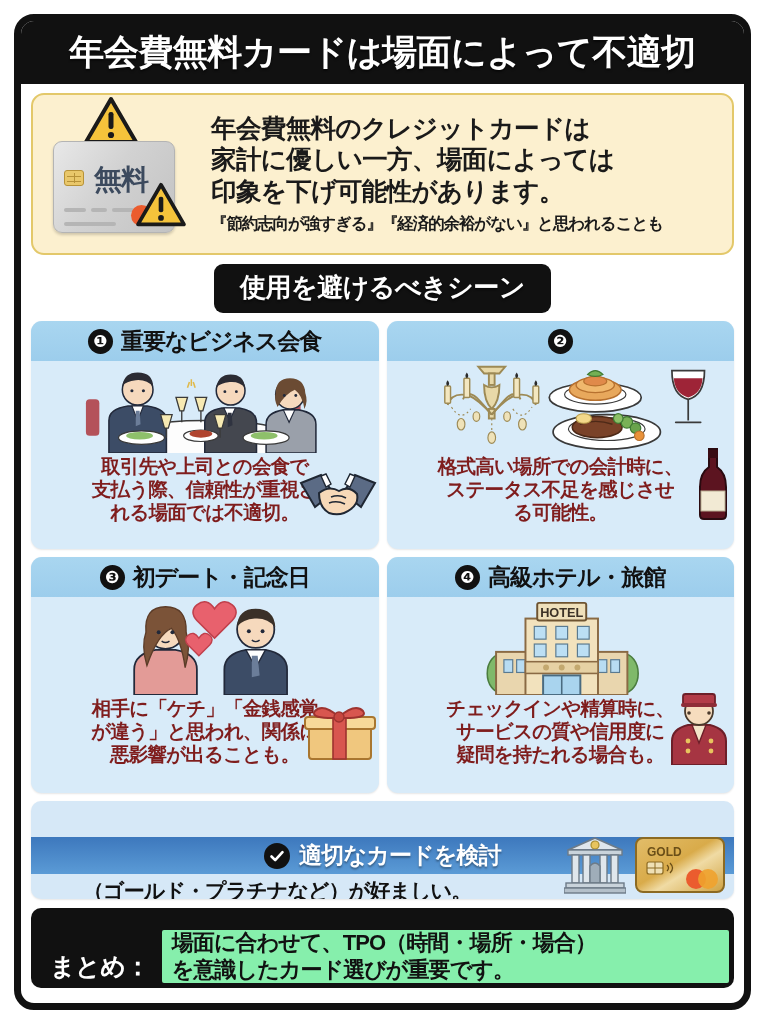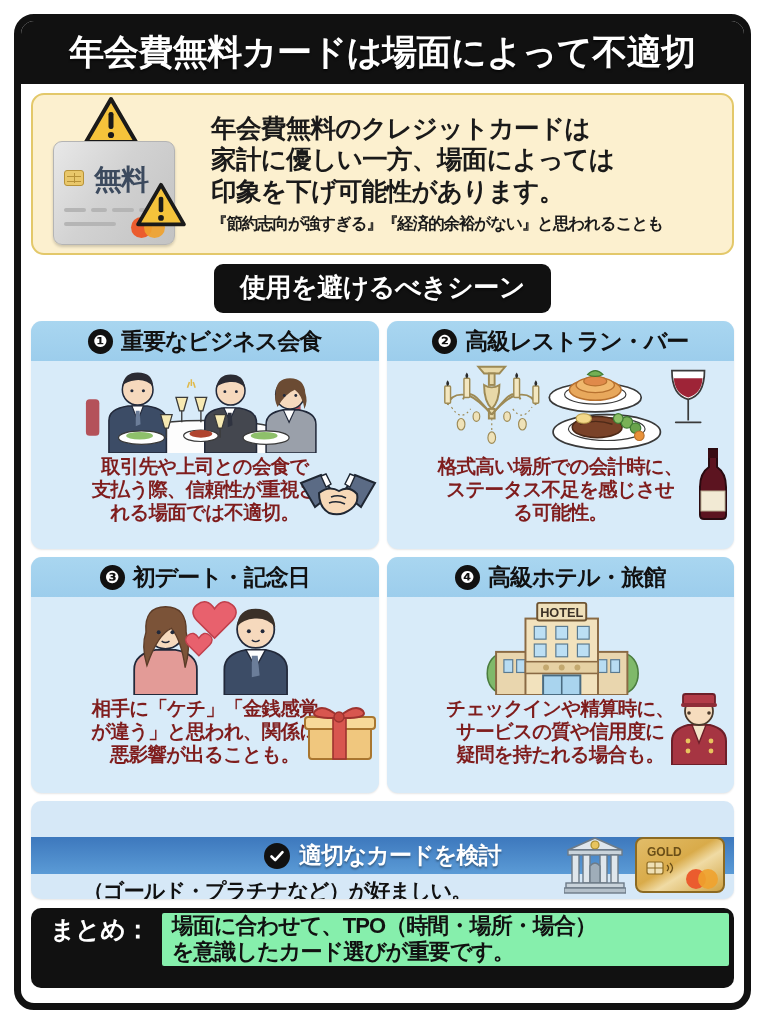--- a/index.html
+++ b/index.html
@@ -72,21 +72,21 @@
     font-weight: 700;
     color: #1a1a1a;
     margin-top: 6px;
     letter-spacing: -1.1px;
     white-space: nowrap;
   }
 
   
   .silvercard {
     position: absolute; left: 14px; top: 43px;
-    width: 122px; height: 104px;
+    width: 122px; height: 92px;
     border-radius: 9px;
     background: linear-gradient(125deg,#e8e8e8 0%,#d2d2d2 45%,#c3c3c3 100%);
     border: 1.5px solid #b4b4b4;
     box-shadow: 0 2px 3px rgba(0,0,0,.18);
   }
   .chip {
     position: absolute; left: 10px; top: 28px;
     width: 20px; height: 16px; border-radius: 3px;
     background: #e9c76a; border: 1px solid #b79238;
   }
@@ -192,21 +192,21 @@
   .check svg { width:16px;height:16px; }
   .rec-title { color:#fff; font-size:23px; font-weight:700; letter-spacing:-0.8px;
     text-shadow:0 2px 2px rgba(0,0,0,.35); white-space:nowrap;}
   .rec-body { padding: 4px 0 0 52px; }
   .rec-body p { font-size:21px; font-weight:700; color:#111; line-height:1.2; letter-spacing:-0.9px; white-space:nowrap;}
   .rec-icons { position:absolute; right:8px; top:34px; display:flex; align-items:center; gap:8px; }
 
   
   .summary-wrap { padding: 9px 10px 10px 10px; }
   .summary {
-    background:#111; border-radius:10px; display:flex; align-items:flex-start;
+    background:#111; border-radius:10px; display:flex; align-items:flex-end;
     height: 80px; padding: 5px; gap:0;
   }
   .sum-label {
     color:#fff; font-size:25px; font-weight:700; letter-spacing:-0.5px;
     display:flex; align-items:center; padding: 0 12px 0 14px; white-space:nowrap;
   }
   .sum-body {
     flex:1; background:#86efac; border-radius:2px;
     display:flex; flex-direction:column; justify-content:center;
     padding: 0 6px 0 10px;
@@ -351,21 +351,20 @@
             <path d="M20 26 Q30 18 40 24 Q50 18 58 27 Q60 36 52 42 Q42 50 30 46 Q20 40 20 26 Z" fill="#f7d9b8" stroke="#1f2733" stroke-width="2"></path>
             <path d="M32 30 Q40 27 47 31" stroke="#1f2733" stroke-width="1.5" fill="none"></path>
             <path d="M30 36 Q38 33 46 37" stroke="#1f2733" stroke-width="1.5" fill="none"></path>
           </svg>
         </div>
       </div>
 
       <div class="card">
         <div class="card-head">
           <div class="num">❷</div>
-          <div class="card-title">高級レストラン・バー</div>
         </div>
         <div class="card-art">
           <svg viewBox="0 0 352 96" width="100%" height="100%">
 
             <g stroke="#9d8a55" stroke-width="2" fill="#e8d9a8">
               <path d="M90 6 L118 6 L112 13 L96 13 Z"></path>
               <rect x="101" y="13" width="6" height="12"></rect>
               <path d="M96 25 Q104 30 112 25 Q112 42 104 50 Q96 42 96 25 Z"></path>
               <rect x="101" y="50" width="6" height="10"></rect>
               <path d="M58 46 Q62 32 80 36 Q90 40 104 56" fill="none"></path>

